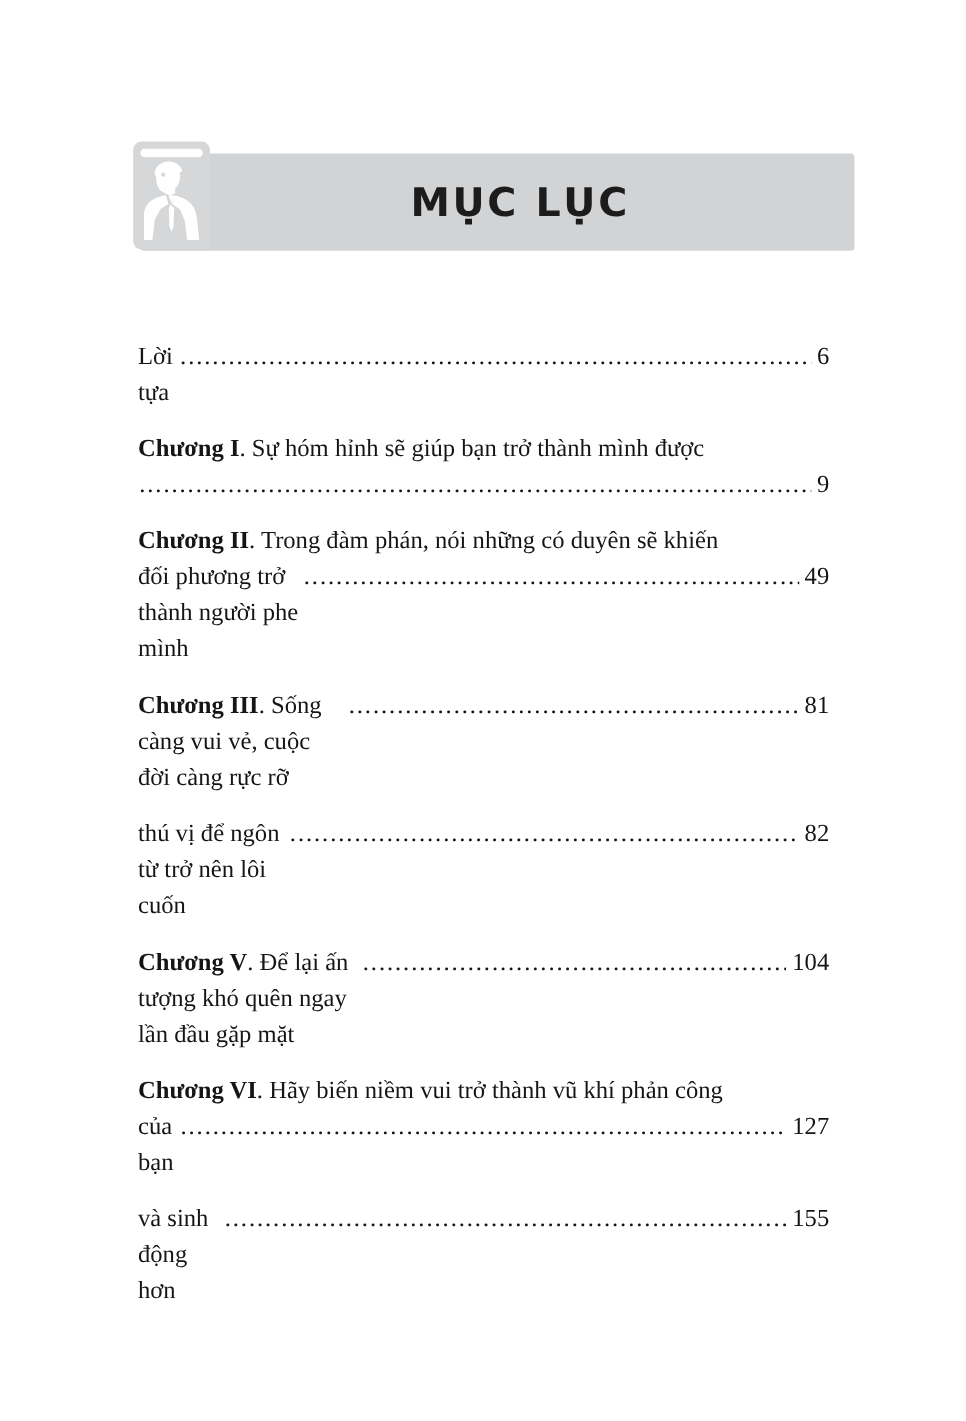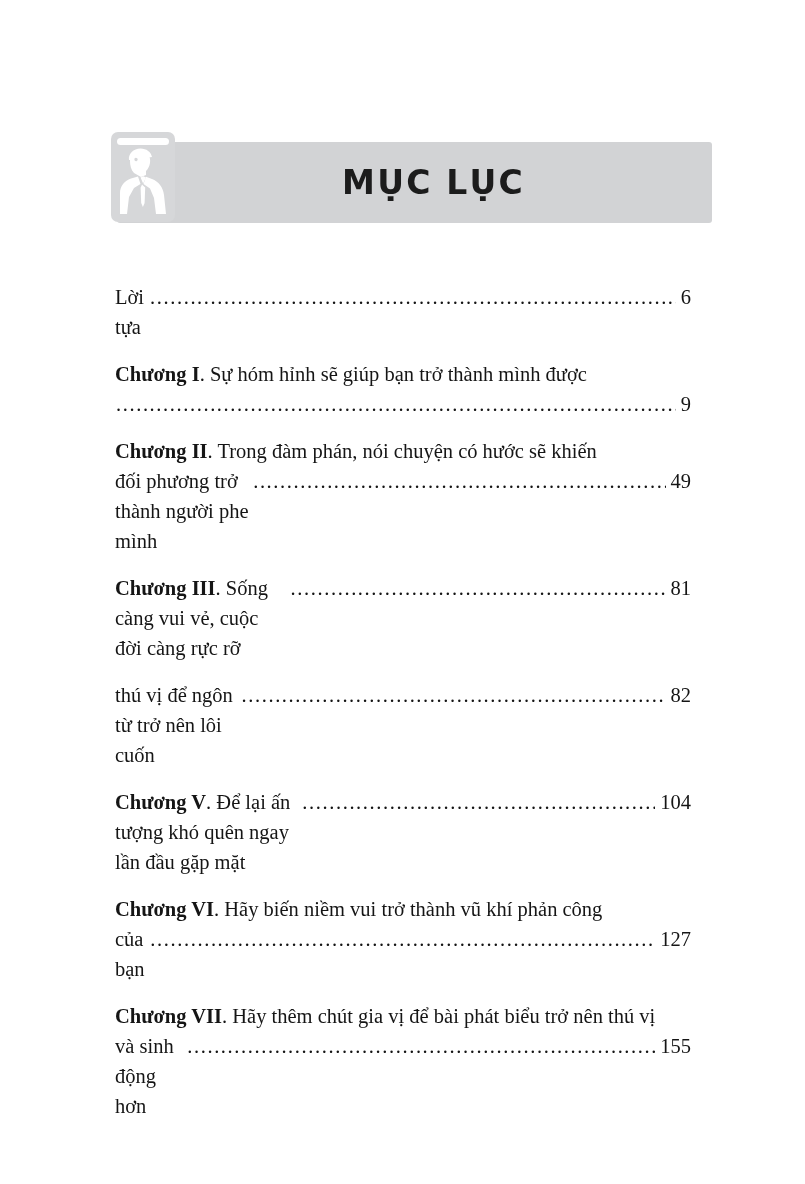--- a/index.html
+++ b/index.html
@@ -14,21 +14,21 @@
     height: 1184px;
     background: #ffffff;
     overflow: hidden;
     font-family: "Liberation Serif", "DejaVu Serif", serif;
   }
 
   
   .toc-header {
     position: absolute;
     left: 117px;
-    top: 142px;
+    top: 128px;
     width: 595px;
     height: 81px;
   }
   .toc-header-bar {
     position: absolute;
     left: 0;
     top: 0;
     width: 595px;
     height: 81px;
     background: #d2d3d5;
@@ -169,21 +169,21 @@
         <span class="entry-chapter">Chương I</span><span class="entry-text">. Sự hóm hỉnh sẽ giúp bạn trở thành mình được</span>
       </div>
       <div class="toc-row">
         <span class="dots">..........................................................................................................................................</span>
         <span class="page-num">9</span>
       </div>
     </div>
 
     <div class="toc-entry">
       <div class="first-line">
-        <span class="entry-chapter">Chương II</span><span class="entry-text">. Trong đàm phán, nói chuyện có hước sẽ khiến</span>
+        <span class="entry-chapter">Chương II</span><span class="entry-text">. Trong đàm phán, nói những có duyên sẽ khiến</span>
       </div>
       <div class="toc-row">
         <span class="lead-text">
           <span class="entry-text">đối phương trở thành người phe mình </span>
         </span>
         <span class="dots">..........................................................................................................................................</span>
         <span class="page-num">49</span>
       </div>
     </div>
 
@@ -224,23 +224,20 @@
       <div class="toc-row">
         <span class="lead-text">
           <span class="entry-text">của bạn</span>
         </span>
         <span class="dots">..........................................................................................................................................</span>
         <span class="page-num">127</span>
       </div>
     </div>
 
     <div class="toc-entry">
-      <div class="first-line">
-        <span class="entry-chapter">Chương VII</span><span class="entry-text">. Hãy thêm chút gia vị để bài phát biểu trở nên thú vị</span>
-      </div>
       <div class="toc-row">
         <span class="lead-text">
           <span class="entry-text">và sinh động hơn </span>
         </span>
         <span class="dots">..........................................................................................................................................</span>
         <span class="page-num">155</span>
       </div>
     </div>
 
   </div>

